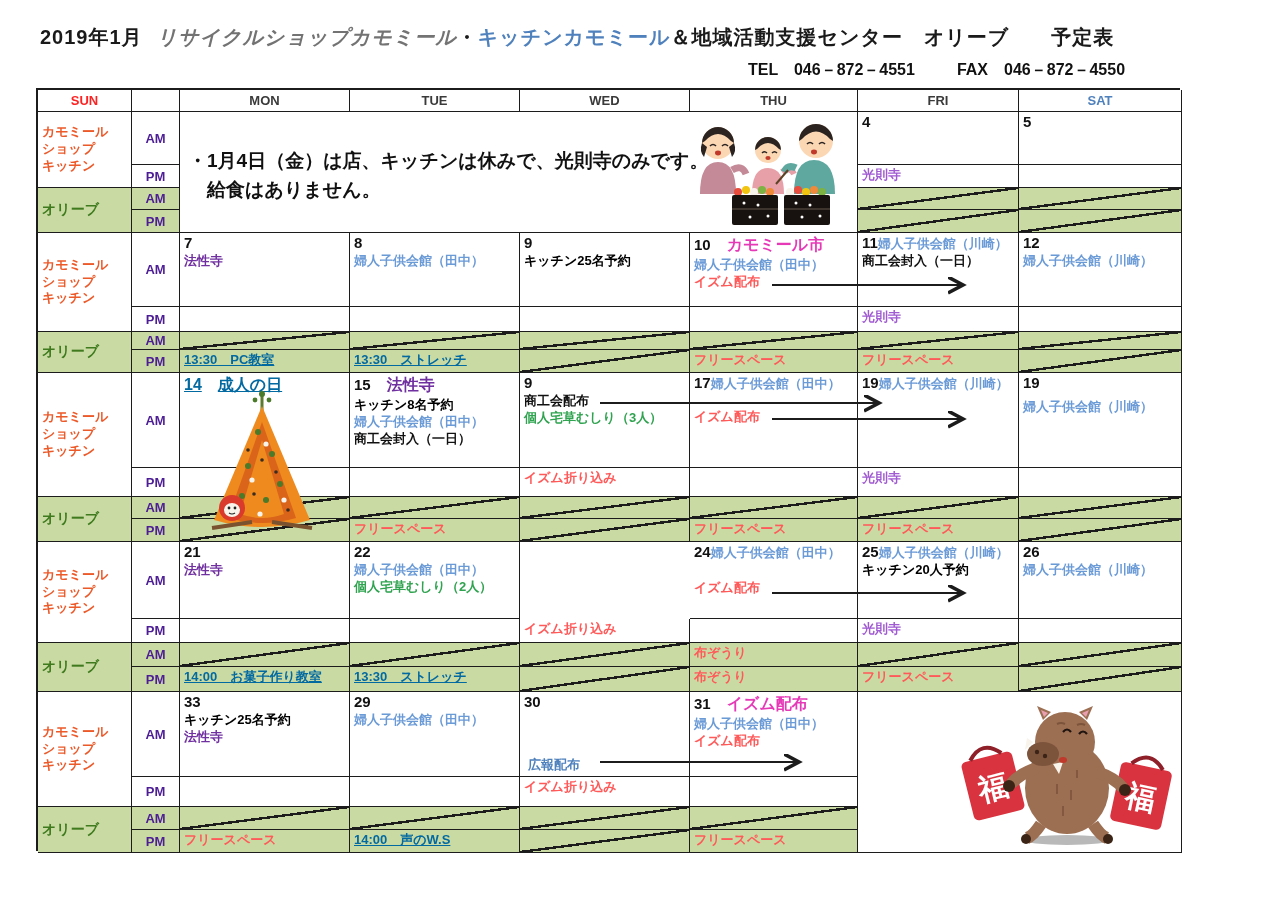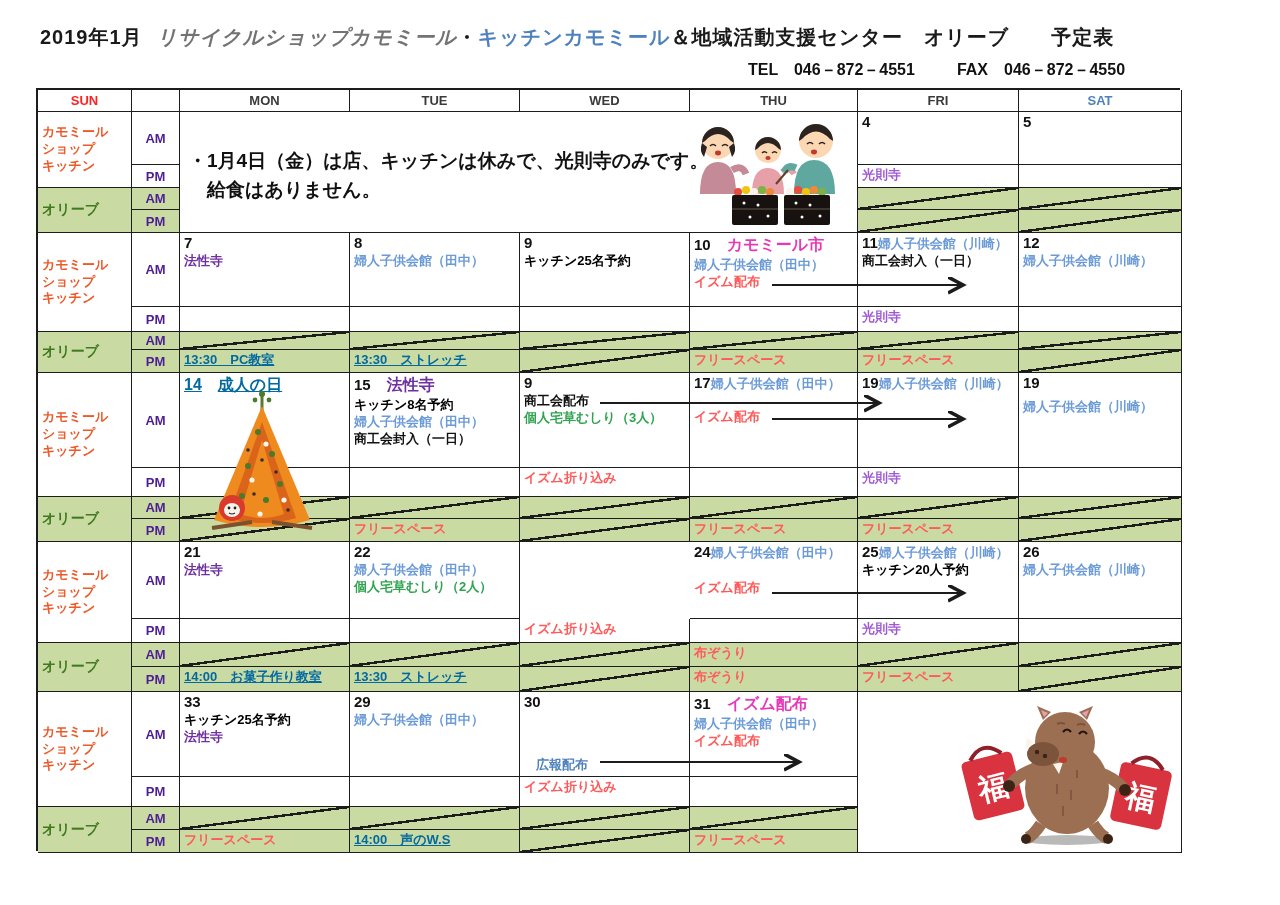--- a/index.html
+++ b/index.html
@@ -320,21 +320,21 @@
       <div class="ev bl">婦人子供会館（田中）</div>
     </div>
     <div class="c" style="grid-area:19/4/20/5"></div>
     <div class="c g h" style="grid-area:20/4/21/5"></div>
     <div class="c g" style="grid-area:21/4/22/5">
       <div class="ev rd">14:00　声のW.S</div>
     </div>
 
     <div class="c" style="grid-area:18/5/19/6">
       <div class="date">30</div>
-      <div class="ev sb" style="position:absolute;left:16px;bottom:3px">広報配布</div>
+      <div class="ev sb" style="position:absolute;left:8px;bottom:3px">広報配布</div>
     </div>
     <div class="c" style="grid-area:19/5/20/6">
       <div class="ev sa">イズム折り込み</div>
     </div>
     <div class="c g h" style="grid-area:20/5/21/6"></div>
     <div class="c g h" style="grid-area:21/5/22/6"></div>
 
     <div class="c" style="grid-area:18/6/19/7">
       <div class="inline"><span class="date">31</span>　<span class="ev mg bigt">イズム配布</span></div>
       <div class="ev bl">婦人子供会館（田中）</div>

